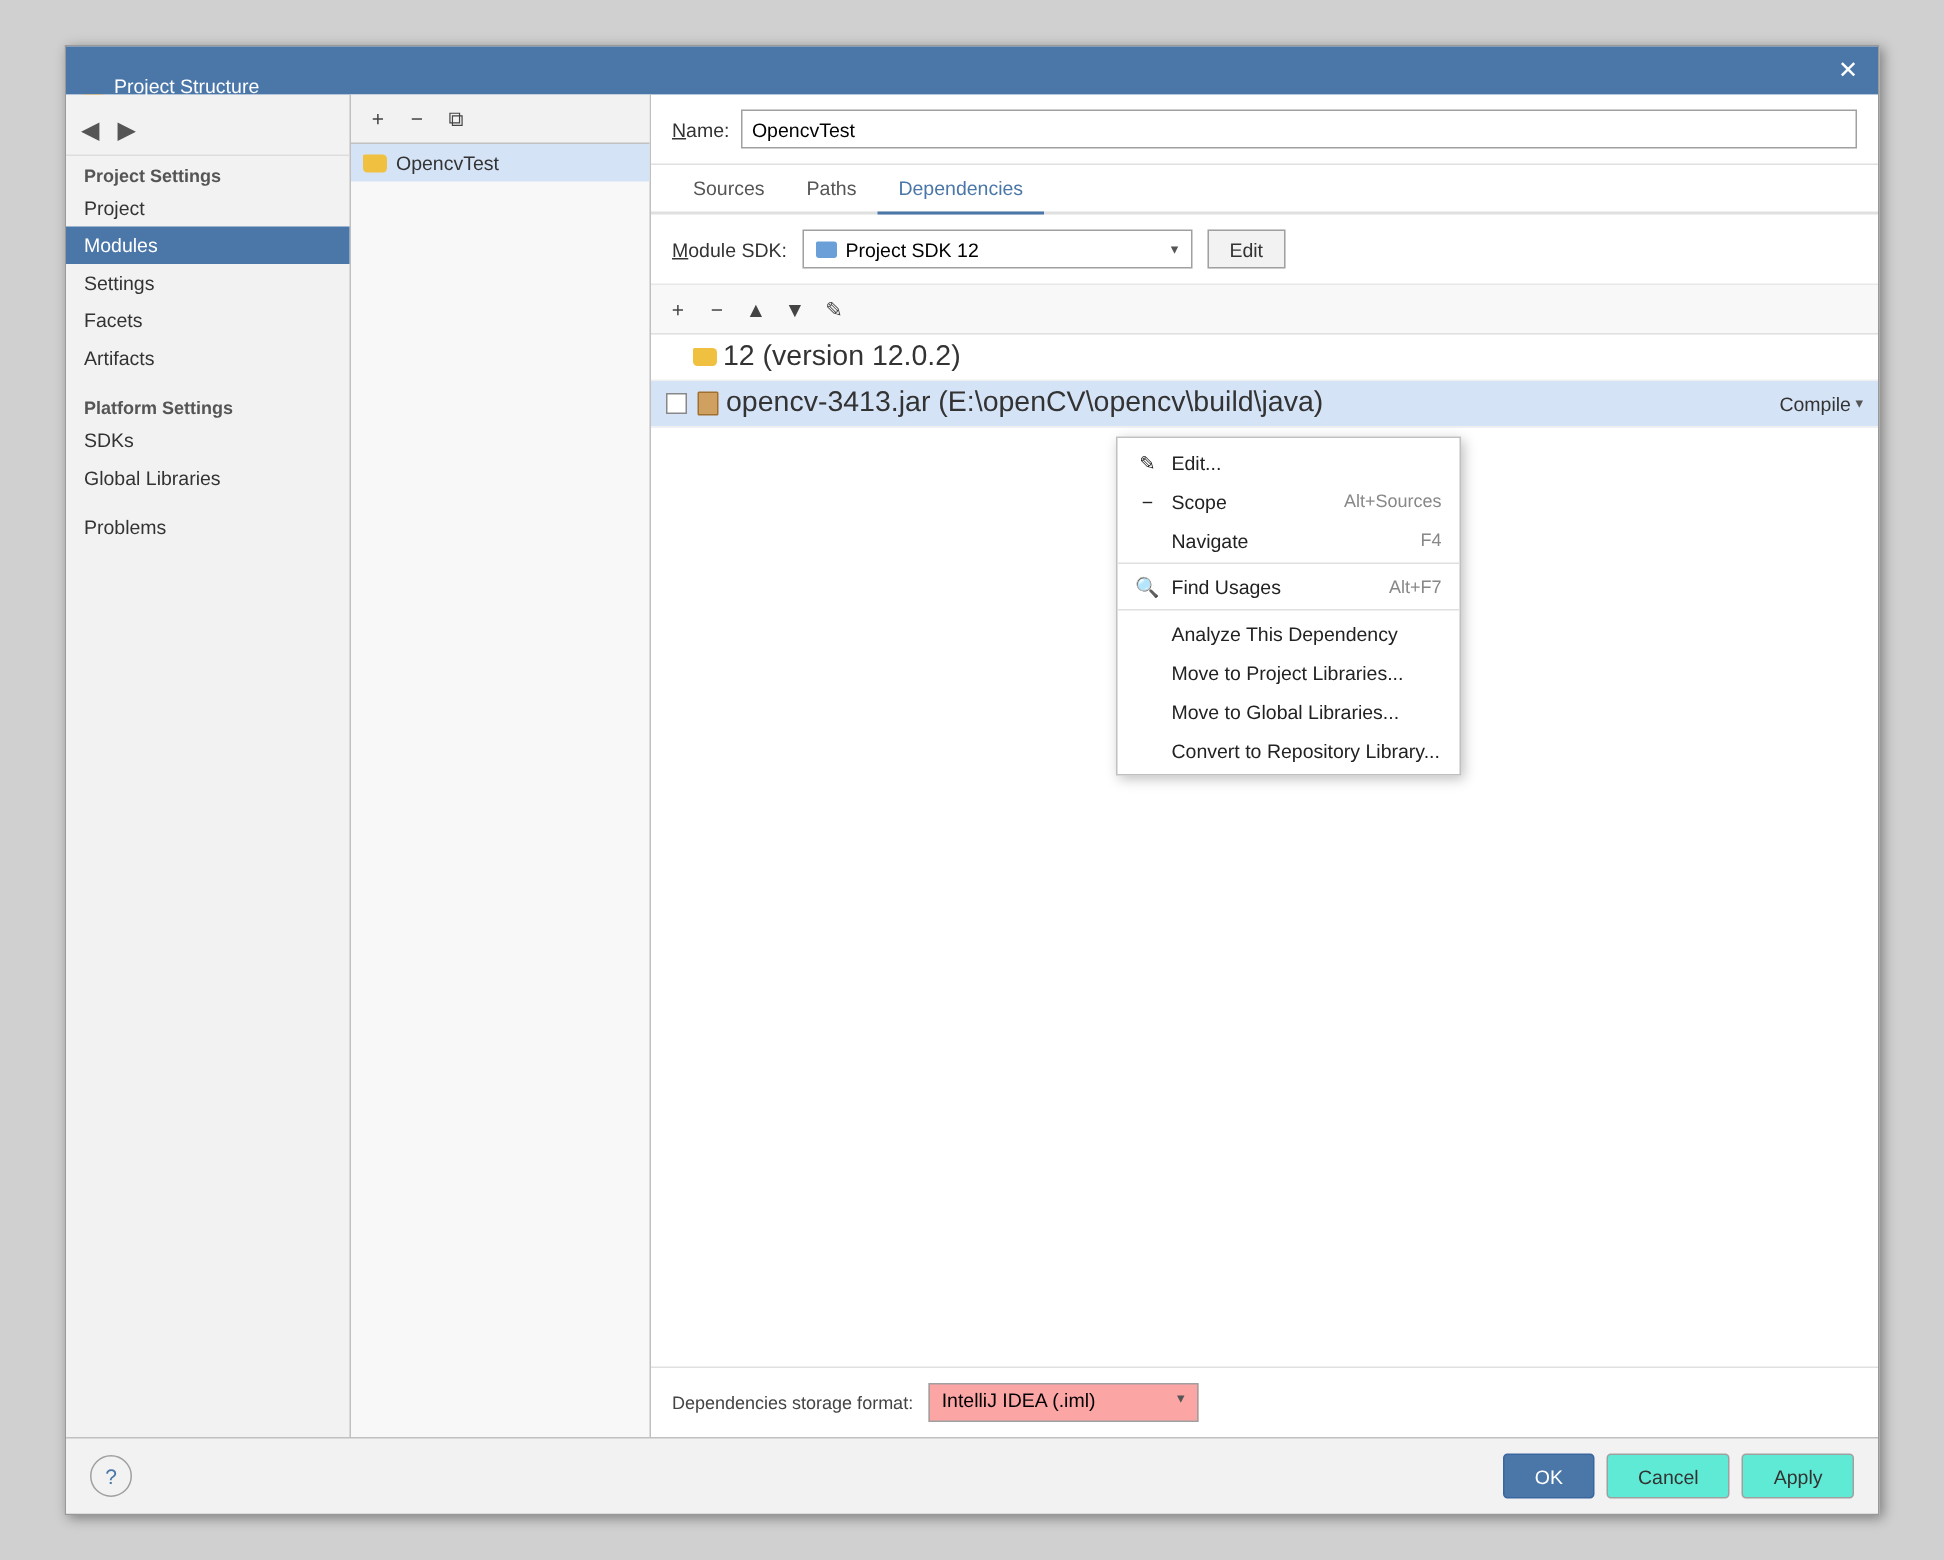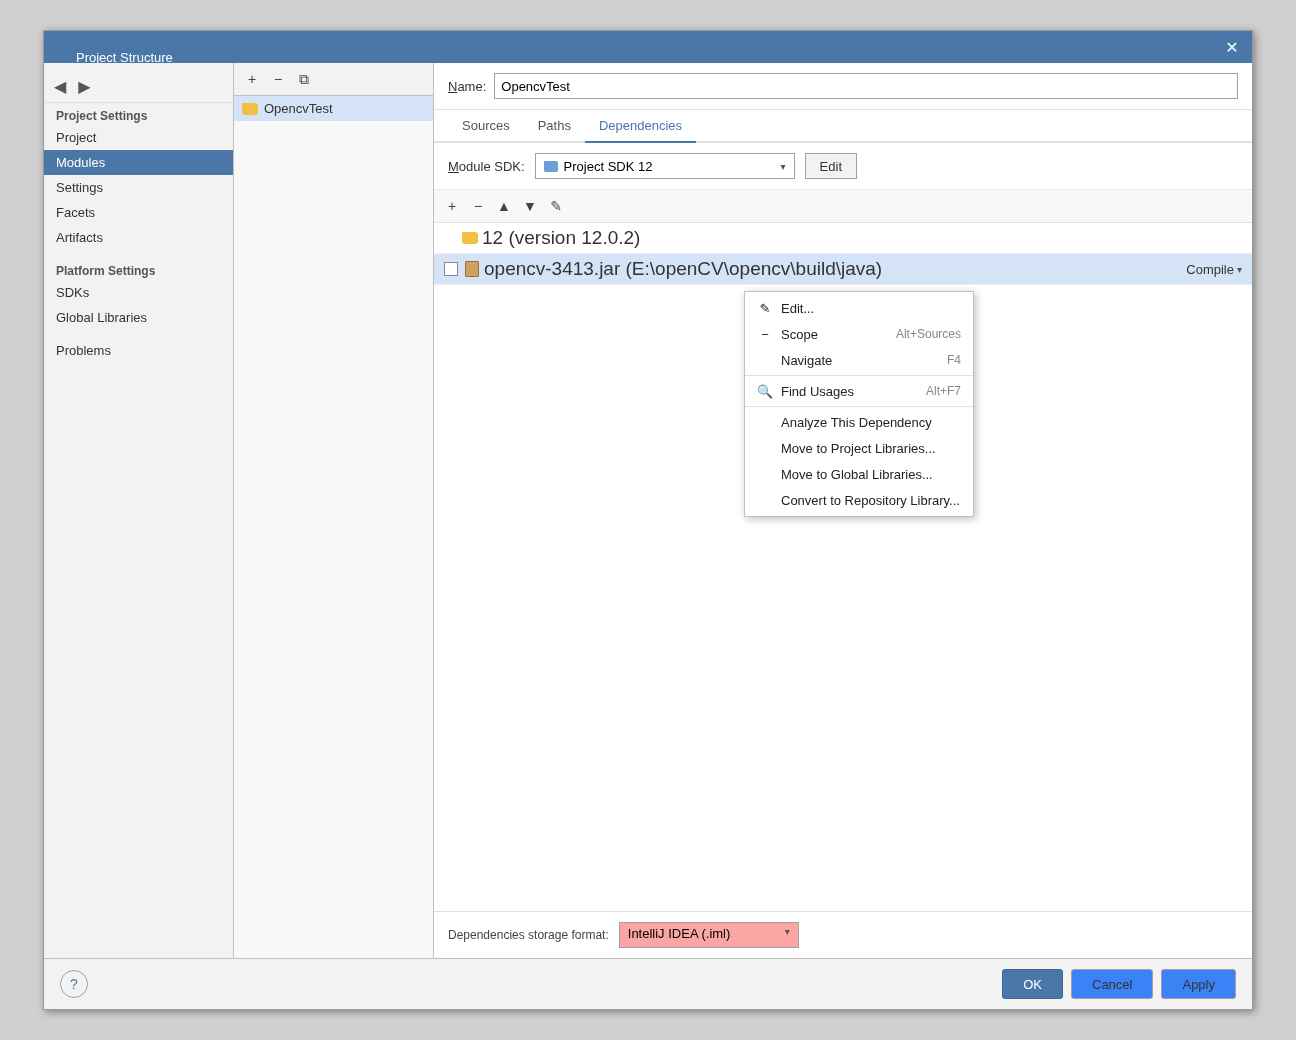--- a/index.html
+++ b/index.html
@@ -325,21 +325,21 @@
       justify-content: flex-end;
       align-items: center;
       padding: 10px 16px;
       gap: 8px;
       border-top: 1px solid #c0c0c0;
       background: #f2f2f2;
     }
     .footer-btn {
       padding: 5px 20px;
       border: 1px solid #a0a0a0;
-      background: #3b82f6;
+      background: #5eead4;
       cursor: pointer;
       font-size: 13px;
       color: #333;
       border-radius: 3px;
       height: 30px;
     }
     .footer-btn.primary {
       background: #4a76a8;
       color: white;
       border-color: #3a66a0;

